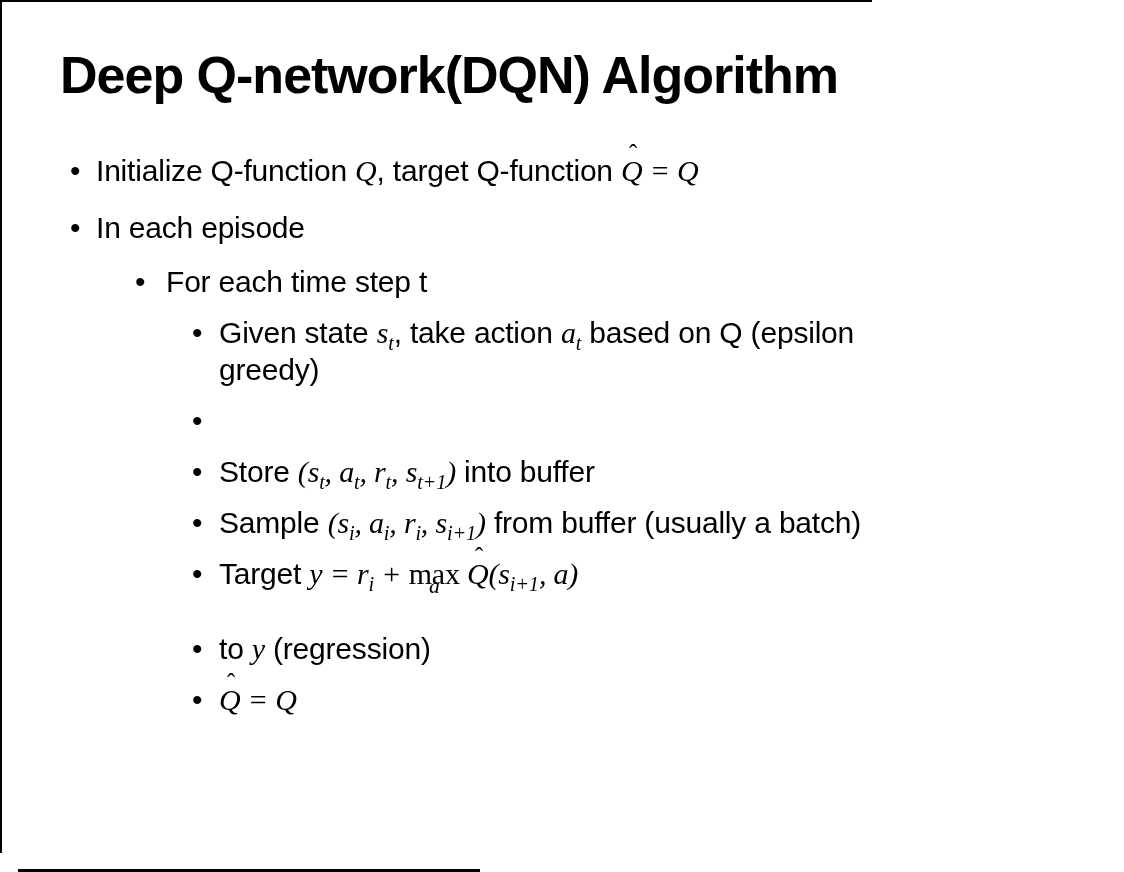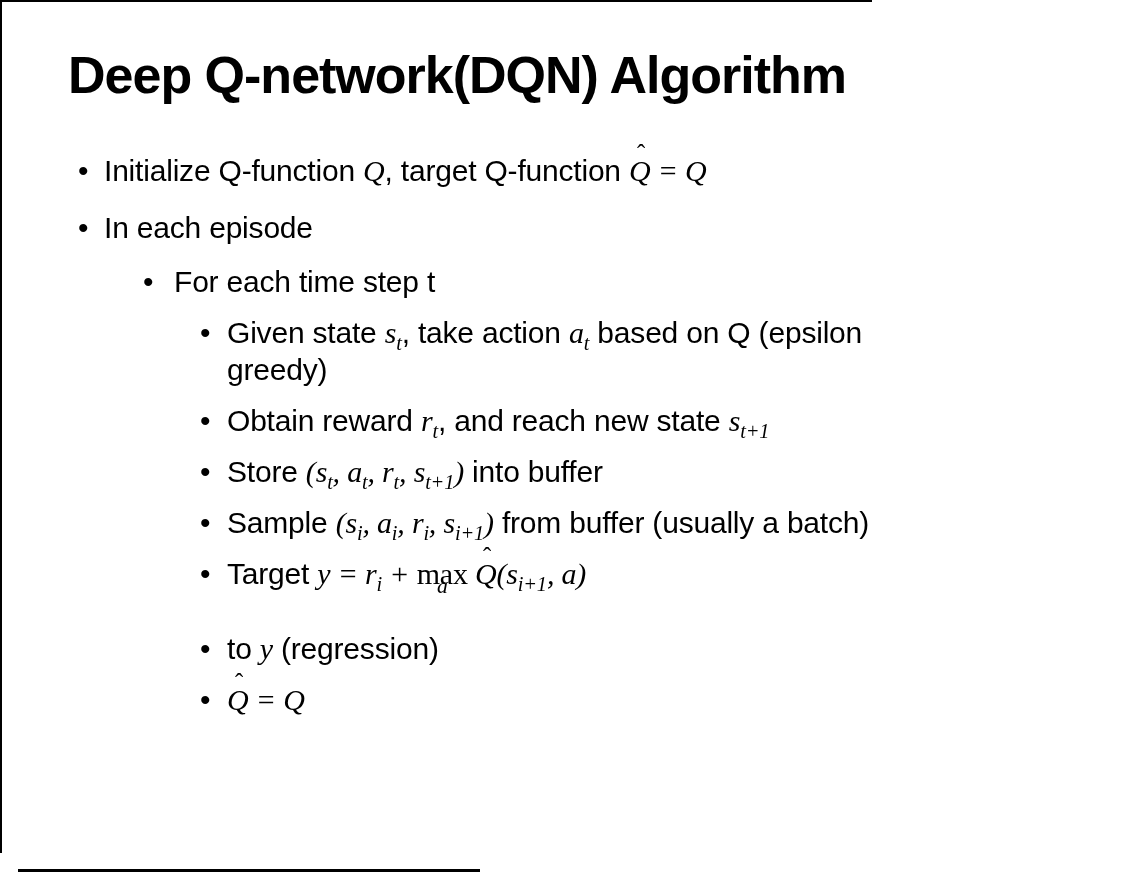--- a/index.html
+++ b/index.html
@@ -10,21 +10,20 @@
   body{
     background:var(--bg);
     color:var(--text);
     font-family:"Liberation Sans", sans-serif;
     overflow:hidden;
     position:relative;
   }
   .slide{
     position:absolute; inset:0;
     background:var(--bg);
-    padding-left:8px;
   }
   
   .border-top{position:absolute; left:0; top:0; width:872px; height:2px; background:var(--border);}
   .border-left{position:absolute; left:0; top:0; width:2px; height:853px; background:var(--border);}
   .border-bottom{position:absolute; left:18px; top:869px; width:462px; height:3px; background:var(--border);}
 
   .title{
     padding:46px 0 0 60px;
     font-size:52px;
     font-weight:bold;
@@ -95,23 +94,20 @@
       </div>
       <div class="bullet l3">
         <span class="dot">•</span>
         <div class="content">
           <div class="line"><span class="txt">Given state </span><span class="math">s<sub>t</sub></span><span class="txt">, take action </span><span class="math">a<sub>t</sub></span><span class="txt"> based on Q (epsilon</span></div>
           <div class="line"><span class="txt">greedy)</span></div>
         </div>
       </div>
       <div class="bullet l3">
         <span class="dot">•</span>
-        <div class="content">
-          <div class="line"><span class="txt">Obtain reward </span><span class="math">r<sub>t</sub></span><span class="txt">, and reach new state </span><span class="math">s<sub>t+1</sub></span></div>
-        </div>
       </div>
       <div class="bullet l3">
         <span class="dot">•</span>
         <div class="content">
           <div class="line"><span class="txt">Store </span><span class="math">(</span><span class="math">s<sub>t</sub></span><span class="math">, </span><span class="math">a<sub>t</sub></span><span class="math">, </span><span class="math">r<sub>t</sub></span><span class="math">, </span><span class="math">s<sub>t+1</sub></span><span class="math">)</span><span class="txt"> into buffer</span></div>
         </div>
       </div>
       <div class="bullet l3">
         <span class="dot">•</span>
         <div class="content">

